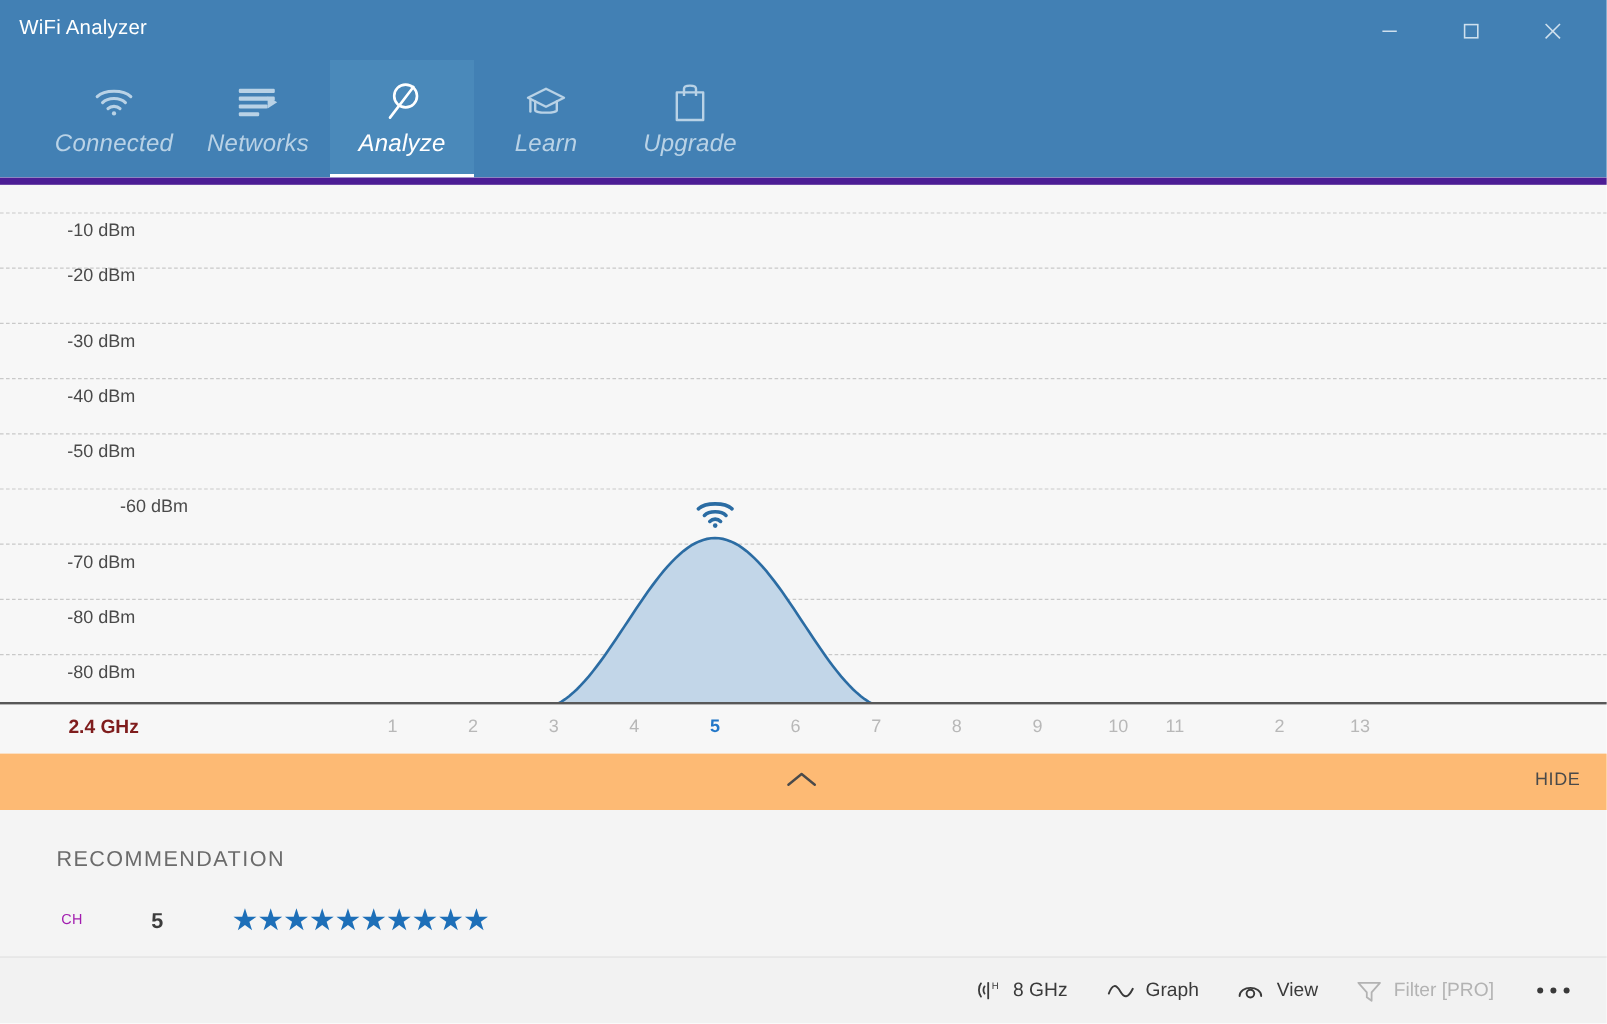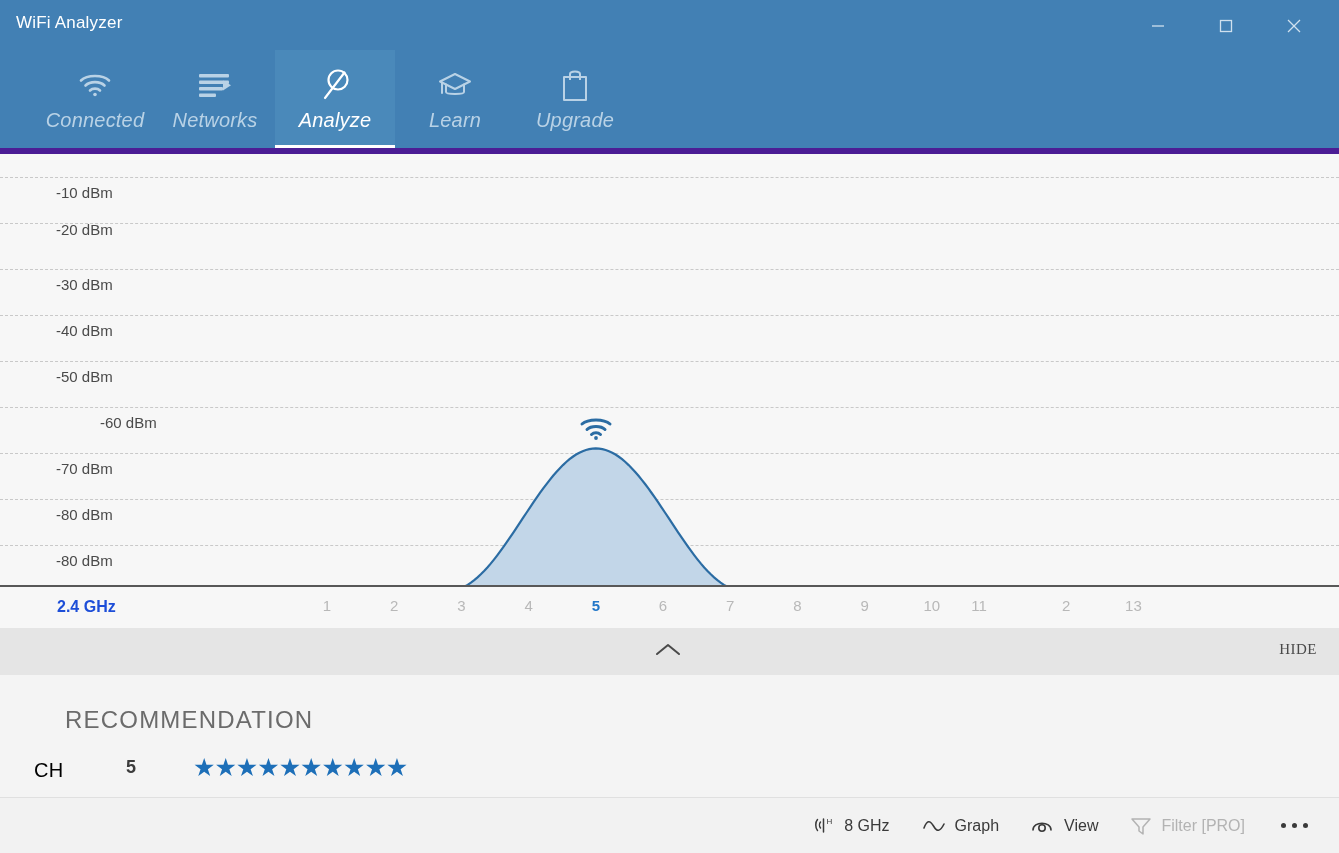--- a/index.html
+++ b/index.html
@@ -162,43 +162,42 @@
     background: #f7f7f7;
     border-top: 2px solid #585858;
   }
 
   .band-label {
     position: absolute;
     left: 57px;
     top: 11px;
     font-size: 16px;
     font-weight: bold;
-    color: #1d4ed8;
+    color: #7f1d1d;
   }
 
   .ch-tick {
     position: absolute;
     top: 11px;
     font-size: 15px;
     color: #b8b8b8;
     transform: translateX(-50%);
     line-height: 1;
   }
   .ch-tick.sel {
     color: #2277c8;
     font-weight: bold;
   }
 
   
   .collapse-bar {
     position: relative;
     height: 47px;
     flex: 0 0 47px;
-    background: #e5e5e5;
-    font-family: Liberation Serif, serif;
+    background: #fdba74;
   }
 
   .chevron-btn {
     position: absolute;
     left: 645px;
     top: 9px;
     width: 46px;
     height: 30px;
     display: flex;
     align-items: center;
@@ -218,33 +217,33 @@
   
   .reco {
     position: relative;
     flex: 1 1 auto;
     background: #f4f4f4;
     overflow: hidden;
   }
 
   .reco-title {
     position: absolute;
-    left: 65px;
+    left: 47px;
     top: 31px;
-    font-size: 24px;
+    font-size: 18px;
     letter-spacing: 1.2px;
     color: #6b6b6b;
   }
 
   .reco-ch-label {
     position: absolute;
-    left: 34px;
+    left: 51px;
     top: 84px;
-    font-size: 20px;
-    color: #000000;
+    font-size: 12px;
+    color: #a21caf;
     letter-spacing: 0.4px;
   }
 
   .reco-ch-value {
     position: absolute;
     left: 126px;
     top: 82px;
     font-size: 18px;
     font-weight: bold;
     color: #3c3c3c;

